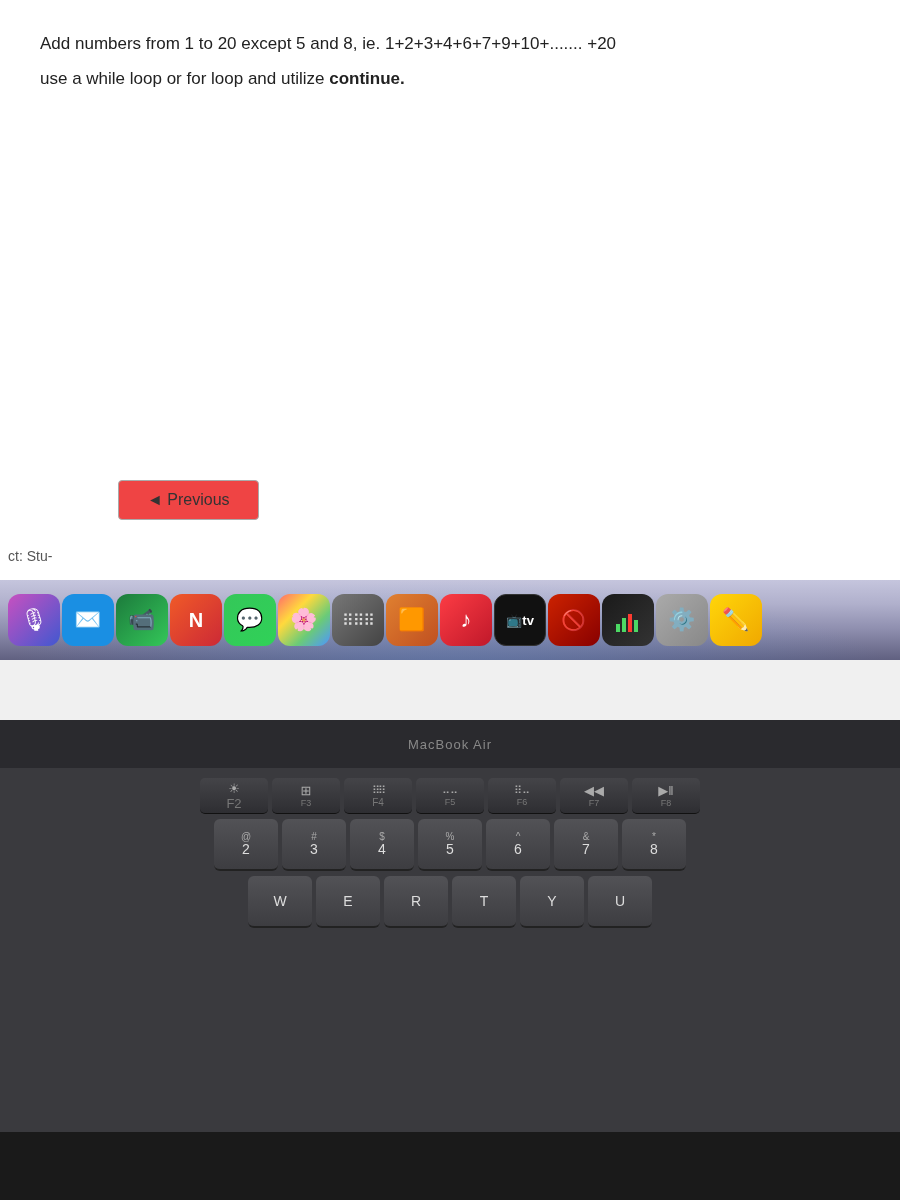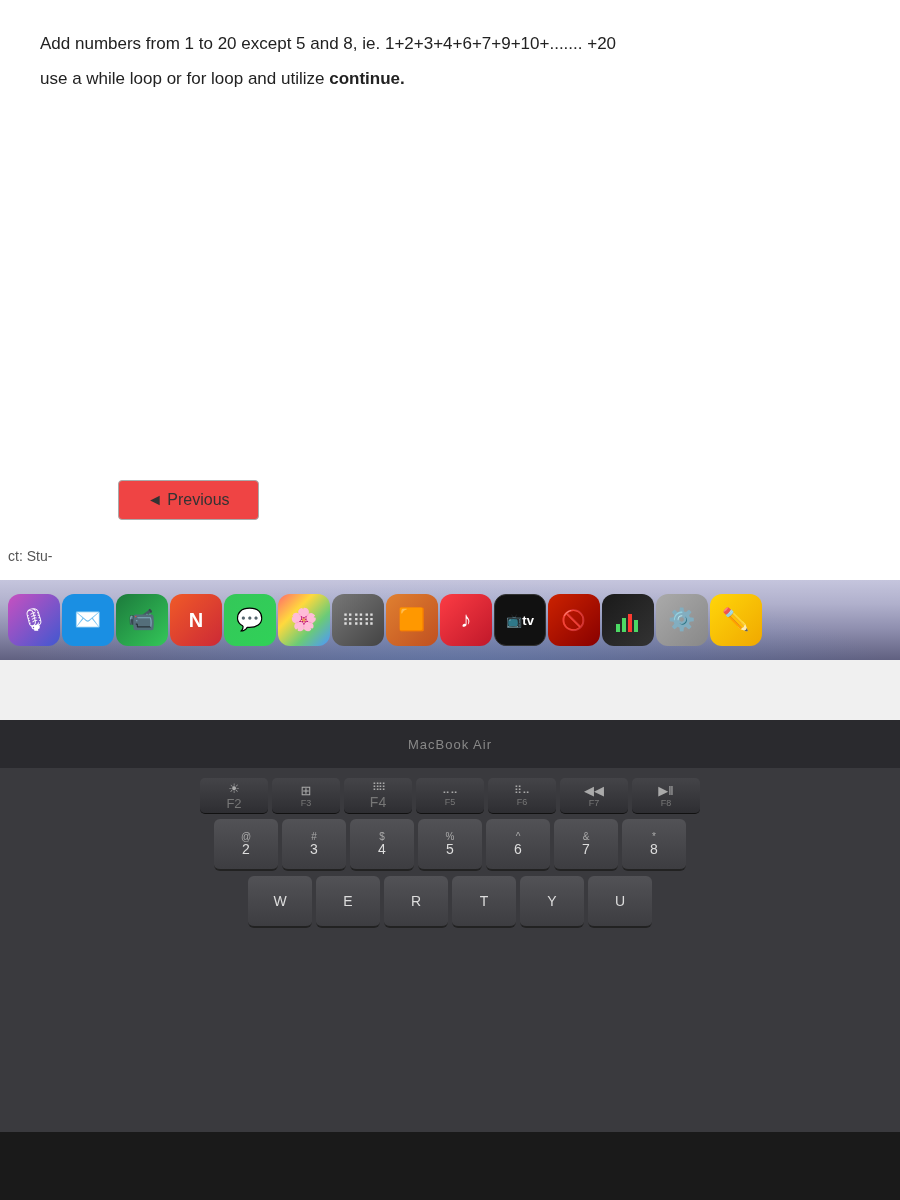--- a/index.html
+++ b/index.html
@@ -296,21 +296,21 @@
     <div class="fn-key">
       <span class="fn-icon">☀</span>
       <span style="font-size:13px; color:#777;">F2</span>
     </div>
     <div class="fn-key">
       <span class="fn-icon">⊞</span>
       <span style="font-size:9px; color:#777;">F3</span>
     </div>
     <div class="fn-key">
       <span class="fn-icon" style="letter-spacing:-2px; font-size:11px;">⠿⠿</span>
-      <span style="font-size:14px; color:#777;">F4</span>
+      <span style="font-size:10px; color:#777;">F4</span>
     </div>
     <div class="fn-key">
       <span class="fn-icon" style="font-size:11px;">⠤⠤</span>
       <span style="font-size:9px; color:#777;">F5</span>
     </div>
     <div class="fn-key">
       <span class="fn-icon" style="font-size:11px;">⠿⠤</span>
       <span style="font-size:9px; color:#777;">F6</span>
     </div>
     <div class="fn-key">

